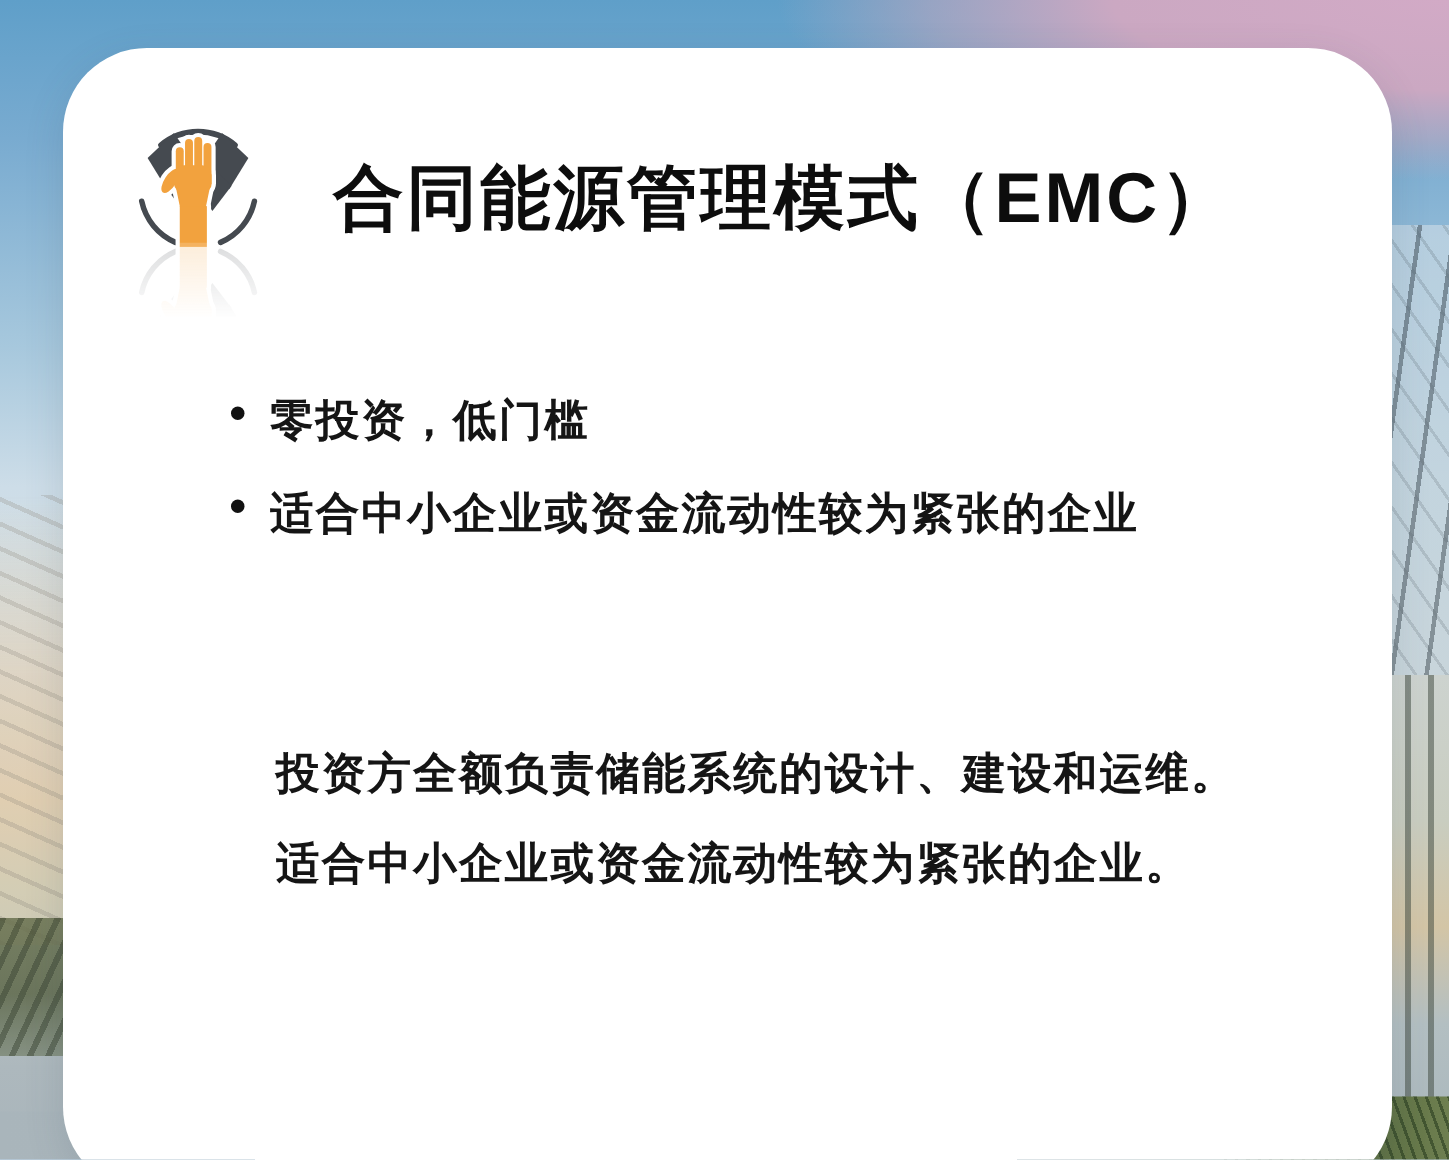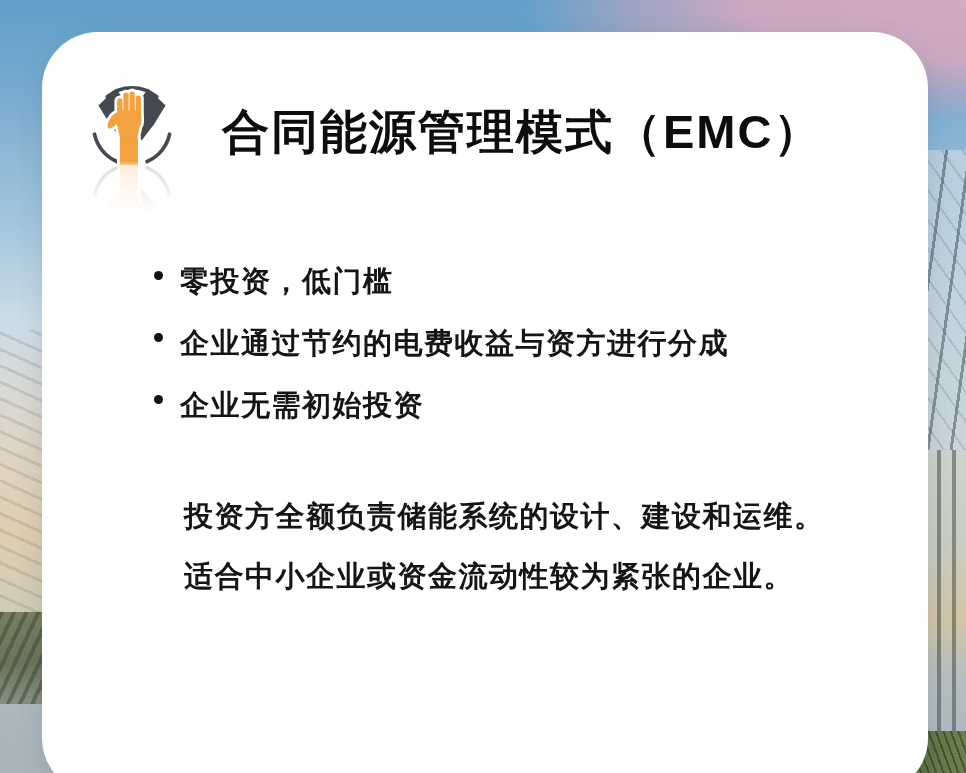--- a/index.html
+++ b/index.html
@@ -148,25 +148,21 @@
 
   <h1 class="title">合同能源管理模式（EMC）</h1>
 
   <ul class="bullets">
     <li>
       <span class="bullet-dot"></span>
       <span>零投资，低门槛</span>
     </li>
     <li>
       <span class="bullet-dot"></span>
-      <span>企业通过节约的电费收益与资方进行分成</span>
-    </li>
-    <li>
-      <span class="bullet-dot"></span>
-      <span>企业无需初始投资</span>
+      <span>适合中小企业或资金流动性较为紧张的企业</span>
     </li>
   </ul>
 
   <div class="desc">
     <p>投资方全额负责储能系统的设计、建设和运维。</p>
     <p>适合中小企业或资金流动性较为紧张的企业。</p>
   </div>
 
 </div>
 

